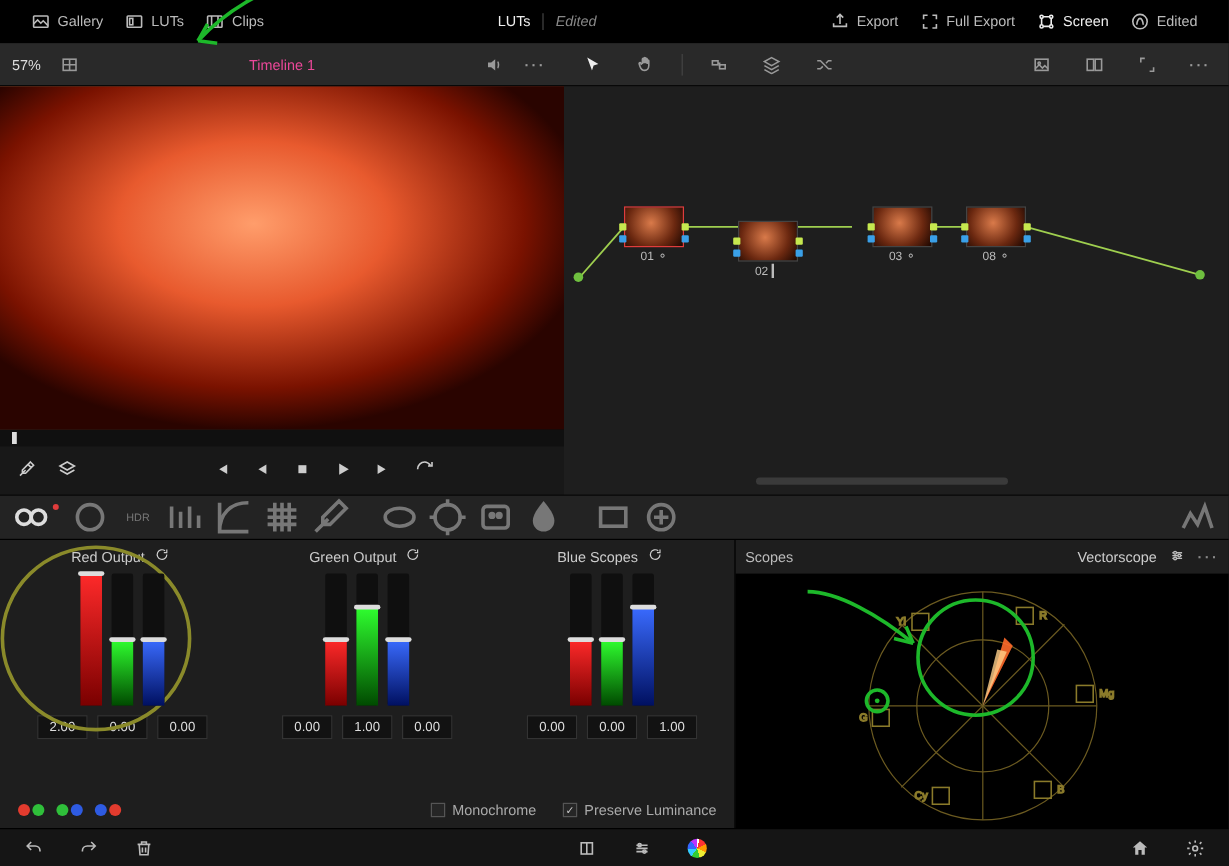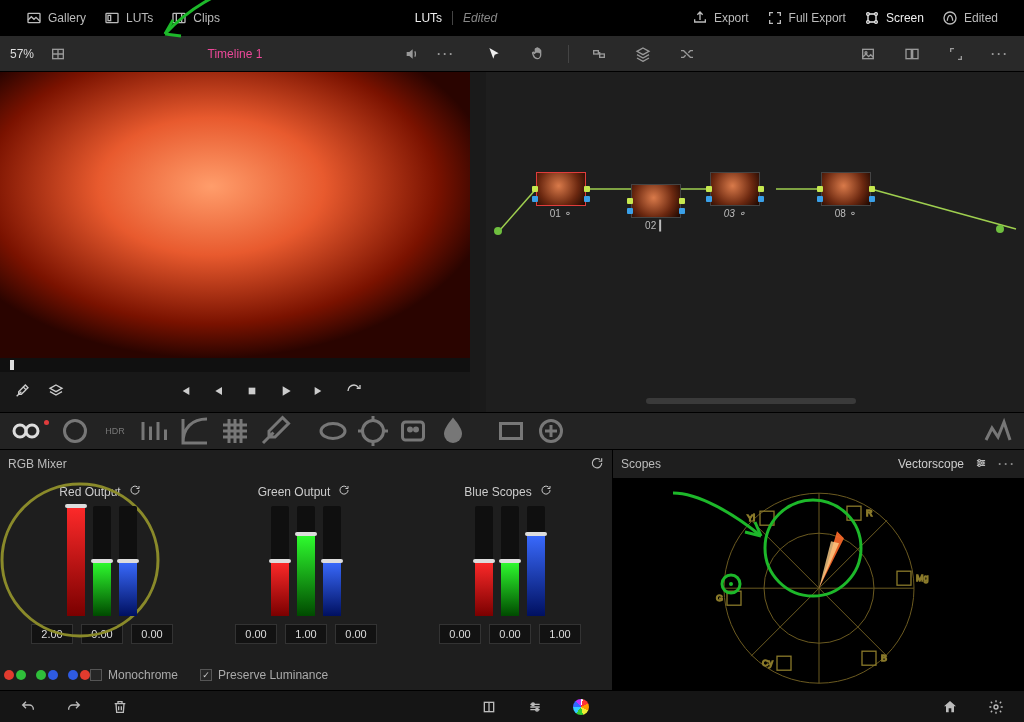--- a/index.html
+++ b/index.html
@@ -22,21 +22,21 @@
   .viewer .frame { flex:1; position:relative; overflow:hidden; background:#000; }
   .viewer .frame .imgph { position:absolute; inset:0; background:
       radial-gradient(ellipse 60% 60% at 45% 40%, #ff9d6b 0%, #e85a2e 40%, #7a1200 80%, #2a0400 100%),
       linear-gradient(135deg,#ff7a3d 0%, #c03012 50%, #3a0600 100%);
   }
   .viewer .scrub { height: 14px; background:#101010; position:relative; }
   .viewer .scrub .marker { position:absolute; left:10px; top:2px; width:4px; height:10px; background:#ddd; }
   .transport { height: 40px; display:flex; align-items:center; gap:18px; padding:0 14px; }
   .transport .spacer { flex:1; }
   .transport svg { width:16px;height:16px; color:#ccc; }
-  .nodespanel { flex:1; background:#1e1e1e; position:relative;margin-left:16px; }
+  .nodespanel { flex:1; background:#1e1e1e; position:relative; }
   .node { position:absolute; width:50px; }
   .node .thumb { width:50px; height:34px; border:1px solid #444; background: radial-gradient(circle at 45% 40%, #d97a4a 0%, #6b2810 60%, #1a0600 100%); }
   .node.sel .thumb { border-color:#e03c3c; }
   .node .lbl { display:flex; justify-content:center; align-items:center; gap:3px; font-size:10px; color:#bbb; margin-top:2px; }
   .node .port { position:absolute; width:6px; height:6px; border-radius:1px; }
   .nodespanel .dot-in { position:absolute; left:8px; top:155px; width:8px;height:8px;border-radius:50%;background:#6fbf3f; }
   .nodespanel .dot-out { position:absolute; right:20px; top:153px; width:8px;height:8px;border-radius:50%;background:#6fbf3f; }
   .nodespanel .scrollbar { position:absolute; bottom:8px; left:160px; width:210px; height:6px; background:#3a3a3a; border-radius:3px; }
   .toolstrip { height:38px; display:flex; align-items:center; padding:0 8px; gap:4px; background:#232323; border-top:1px solid #000; border-bottom:1px solid #000; }
   .toolstrip .gap { width:14px; }
@@ -49,21 +49,21 @@
   .panelhdr .r { display:flex; gap:10px; align-items:center;}
   .outputs { display:flex; justify-content:space-around; flex:1; padding-top:6px; }
   .outputblock { width:200px; display:flex; flex-direction:column; align-items:center; }
   .outputblock .title { display:flex; align-items:center; gap:8px; color:#ccc; margin-bottom:6px; }
   .sliders { display:flex; gap:8px; }
   .vslider { width:18px; height:110px; background:#0f0f0f; border-radius:2px; position:relative; }
   .vslider .fill { position:absolute; bottom:0; left:0; right:0; }
   .vslider .knob { position:absolute; left:-2px; right:-2px; height:4px; background:#ddd; border-radius:2px; }
   .vals { display:flex; gap:8px; margin-top:8px; }
   .vals .v { width:42px; height:20px; background:#121212; color:#ddd; font-size:11px; display:flex; align-items:center; justify-content:center; border:1px solid #333; }
-  .rgbfooter { height:30px; display:flex; align-items:center; padding:0 4px; justify-content:flex-start; }
+  .rgbfooter { height:30px; display:flex; align-items:center; padding:0 15px; justify-content:space-between; }
   .swapicons { display:flex; gap:10px; }
   .swap { display:flex; gap:2px; cursor:pointer; }
   .swap .c { width:10px;height:10px;border-radius:50%; }
   .chklabel { display:flex; align-items:center; gap:6px; color:#aaa; }
   .chk { width:12px;height:12px;background:#262626;border:1px solid #555;display:flex;align-items:center;justify-content:center;font-size:9px;color:#ccc; }
   .scopes { flex:1; display:flex; flex-direction:column; border-left:1px solid #000;}
   .scopes .body { flex:1; position:relative; background:#000; }
   .vectorscope { position:absolute; left:50%; top:50%; transform:translate(-50%,-48%); }
   .annot { position:absolute; pointer-events:none; }
   .bottombar { height:32px; background:#151515; border-top:1px solid #000; display:flex; align-items:center; justify-content:space-between; padding:0 14px; }
@@ -280,21 +280,21 @@
       <div class="port portY" style="left:-4px;top:14px;"></div>
         <div class="port portY" style="right:-4px;top:14px;"></div>
       <div class="port portB" style="left:-4px;top:24px;"></div>
         <div class="port portB" style="right:-4px;top:24px;"></div>
       <div class="thumb"></div>
         <div class="lbl">
           <span>02</span>
           <span>▎</span>
         </div>
     </div>
-    <div class="node" style="left:224px;top:100px;font-style:italic;">
+    <div class="node" style="left:257px;top:100px;">
       <div class="port portY" style="left:-4px;top:14px;"></div>
         <div class="port portY" style="right:-4px;top:14px;"></div>
       <div class="port portB" style="left:-4px;top:24px;"></div>
         <div class="port portB" style="right:-4px;top:24px;"></div>
       <div class="thumb"></div>
         <div class="lbl">
           <span>03</span>
           <span>⚬</span>
         </div>
     </div>
@@ -386,28 +386,20 @@
   <div style="flex:1"></div>
   <div class="iconbtn">
       <svg viewBox="0 0 24 24" fill="none" stroke="currentColor" stroke-width="2">
         <path d="M4 18l4-8 4 6 4-10 4 12"></path>
       </svg>
     </div>
 </div>
 
 <div class="panelsrow">
   <div class="rgbpanel">
-    <div class="panelhdr">
-      <span>RGB Mixer</span>
-      <div class="r">
-        <div class="iconbtn"><svg viewBox="0 0 24 24" width="14" height="14" fill="none" stroke="currentColor" stroke-width="2">
-              <path d="M20 12a8 8 0 11-3-6M20 4v5h-5"></path>
-            </svg></div>
-      </div>
-    </div>
     <div class="outputs">
 
       <div class="outputblock" style="position:relative;">
         <svg class="annot" style="left:-10px;top:-6px;" width="180" height="180">
             <ellipse cx="88" cy="82" rx="78" ry="76" fill="none" stroke="#8a8a2a" stroke-width="3"></ellipse>
           </svg>
         <div class="title">
             <span>Red Output</span>
           <div class="iconbtn" style="width:16px;height:16px;"><svg viewBox="0 0 24 24" width="12" height="12" fill="none" stroke="currentColor" stroke-width="2">
                 <path d="M20 12a8 8 0 11-3-6M20 4v5h-5"></path>

